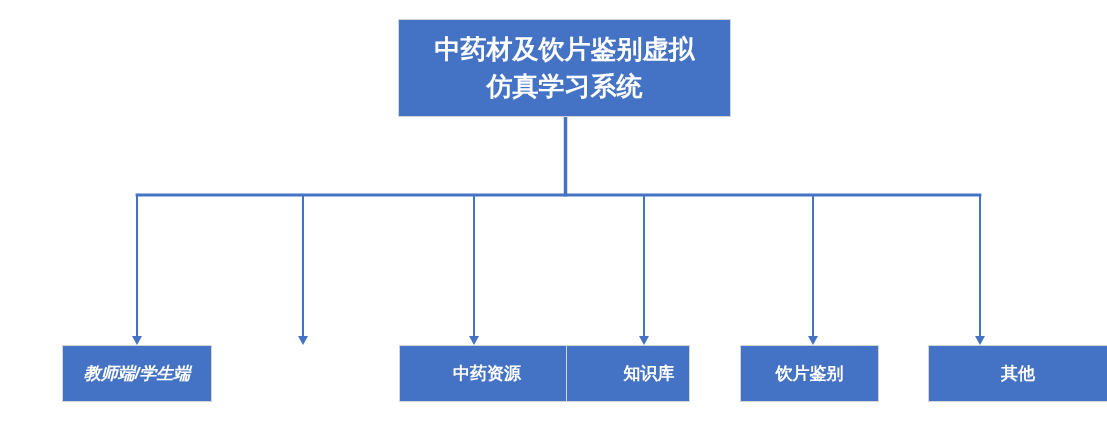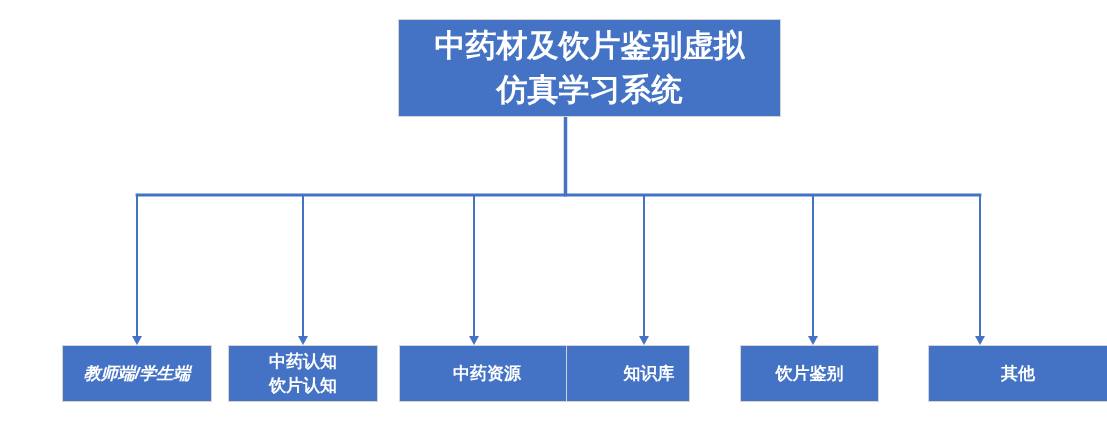--- a/index.html
+++ b/index.html
@@ -32,22 +32,22 @@
     border: 1px solid var(--node-border, #D4D4D4);
     color: var(--text, #ffffff);
     font-weight: bold;
     white-space: pre-line;
   }
 
   .node .node-label { white-space: pre-line; }
 
   .root {
     left: 398px; top: 19px;
-    width: 383px; height: 98px;
-    font-size: 31px;
+    width: 333px; height: 98px;
+    font-size: 26px;
     line-height: 1.42;
   }
 
   .child {
     top: 345px;
     height: 57px;
     font-size: 17px;
     line-height: 1.4;
   }
 
@@ -97,24 +97,20 @@
 
   <div class="node root">
     <span class="node-label">中药材及饮片鉴别虚拟
 仿真学习系统</span>
   </div>
 
   <div class="node child c1">
     <span class="node-label">教师端/学生端</span>
   </div>
 
-  <div class="node child c2">
-    <span class="node-label">中药认知
-饮片认知</span>
-  </div>
 
   <div class="node child c3">
     <span class="node-label">中药资源</span>
   </div>
 
   <div class="node child c4">
     <span class="node-label">知识库</span>
   </div>
 
   <div class="node child c5">

